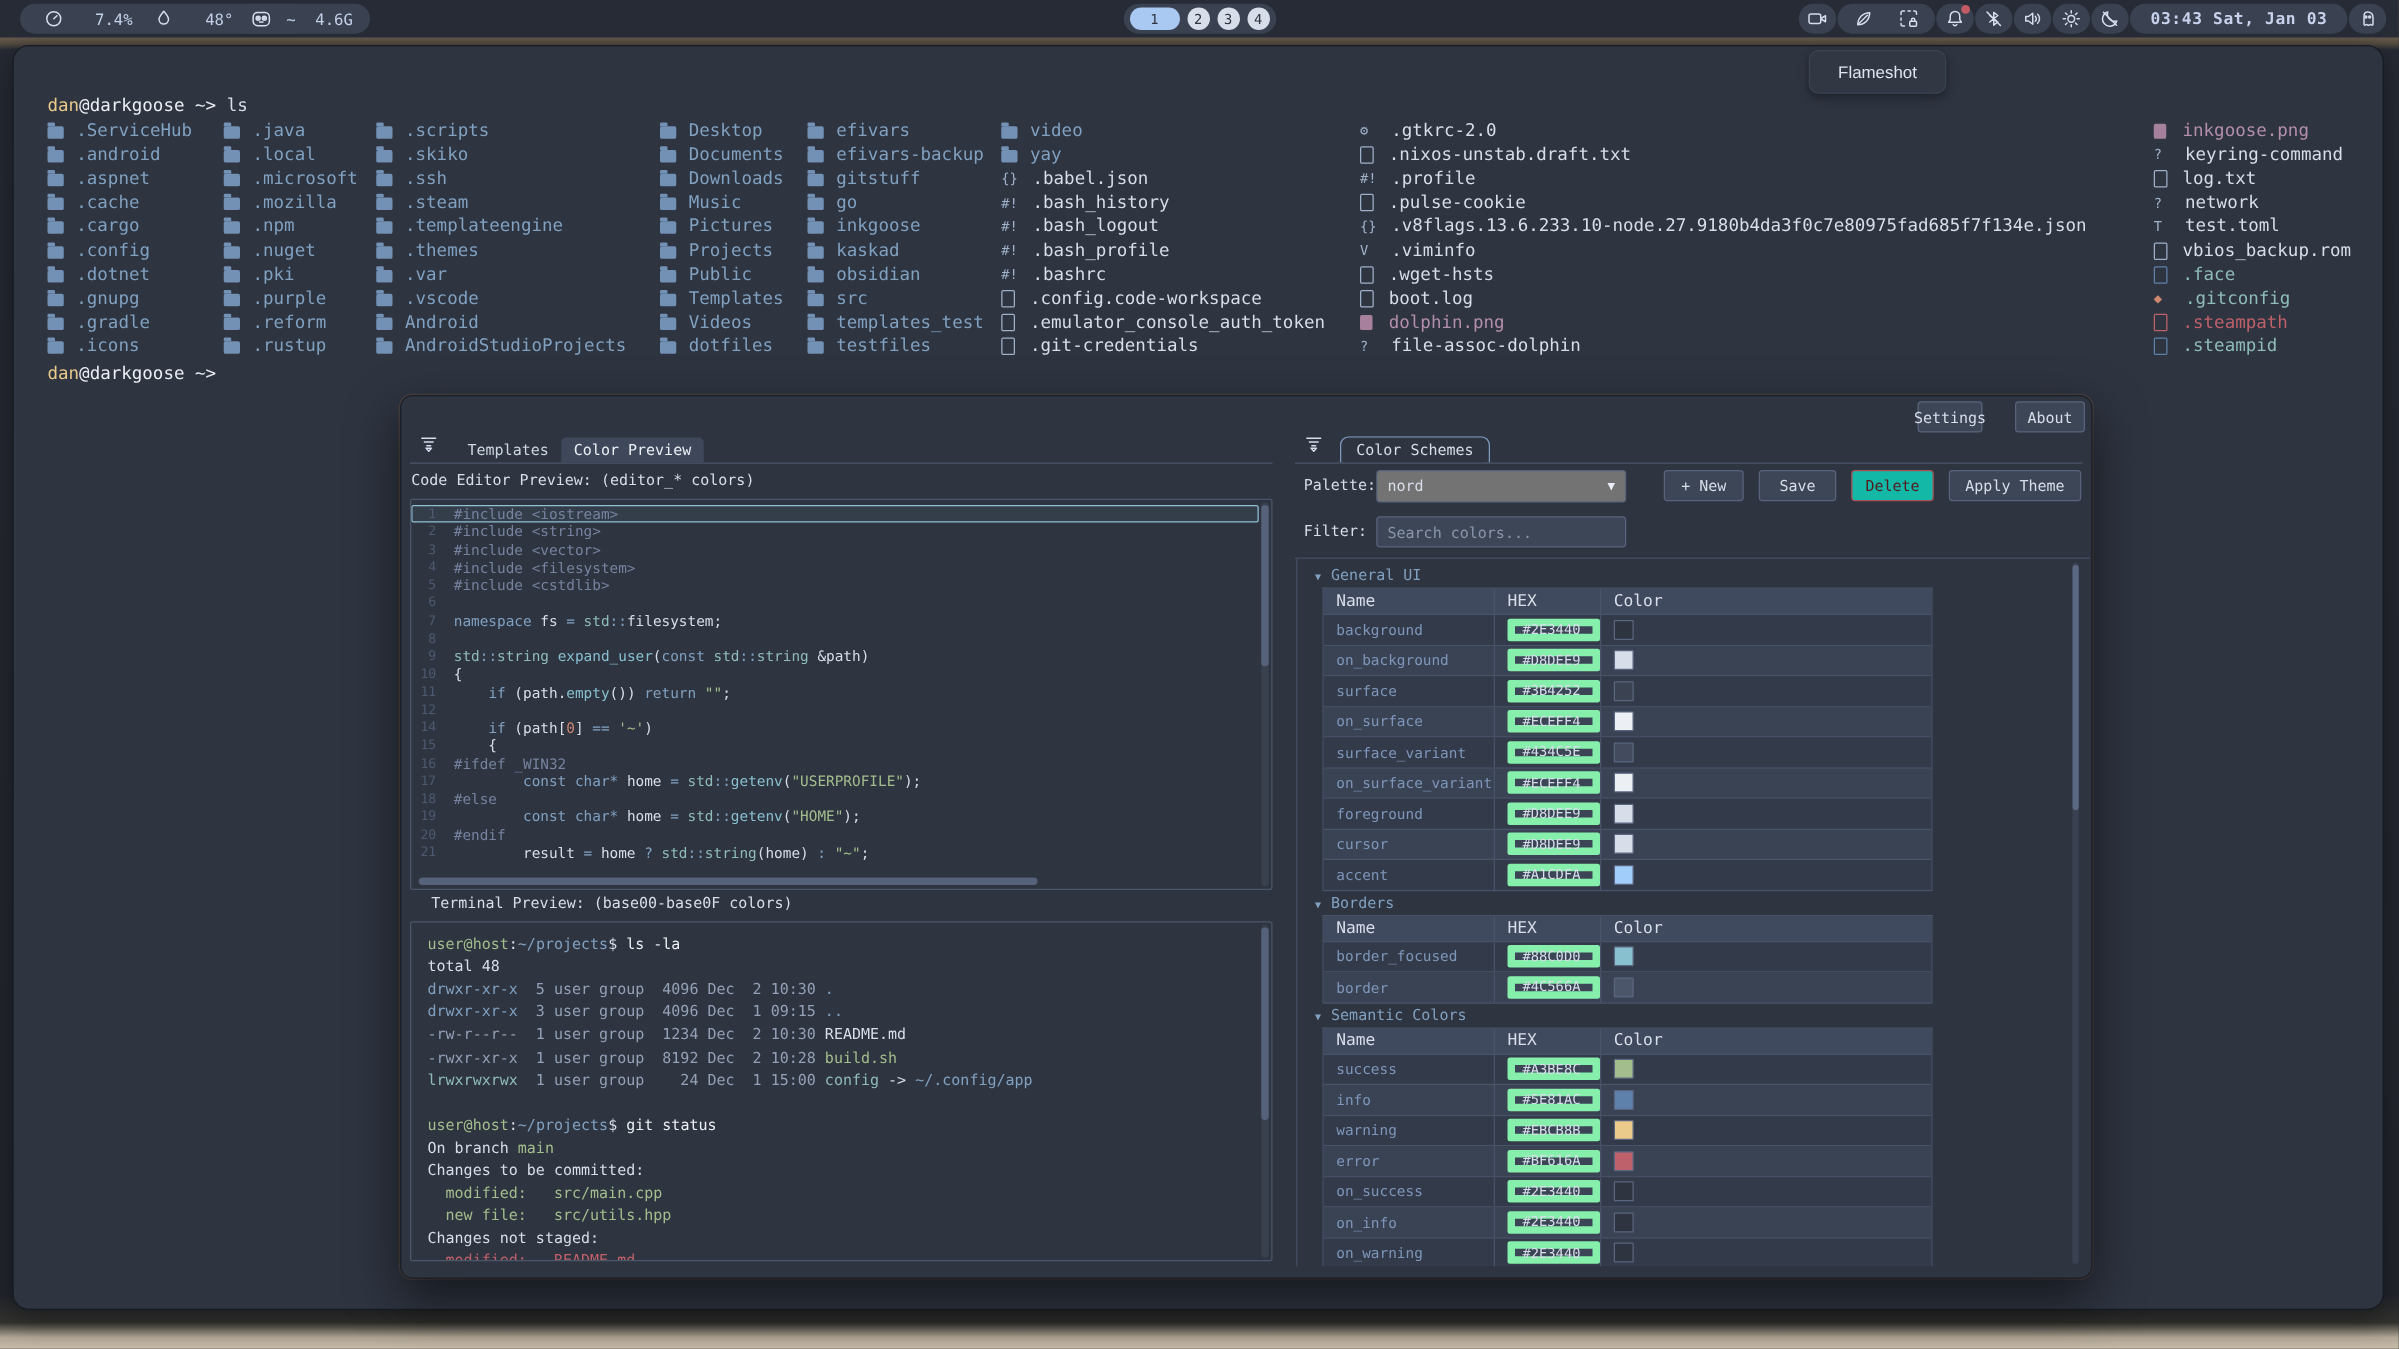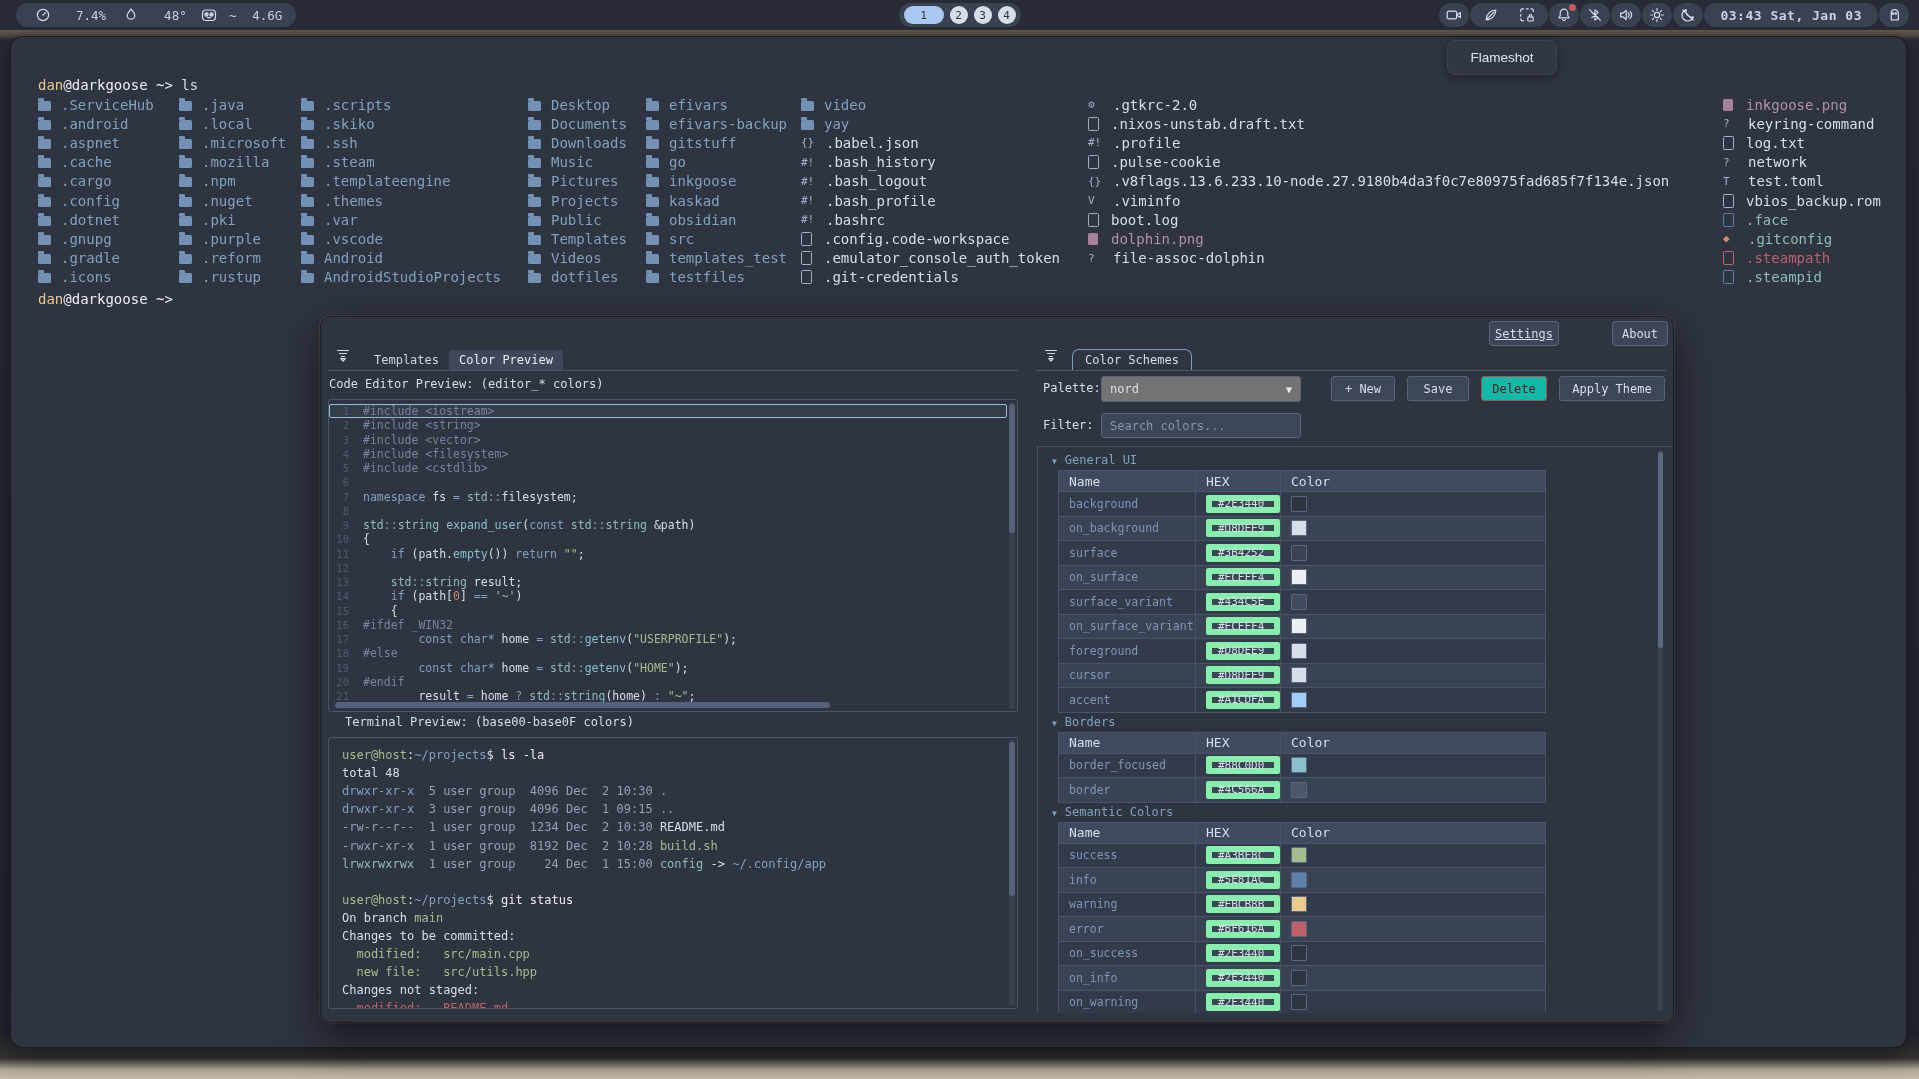--- a/index.html
+++ b/index.html
@@ -306,20 +306,21 @@
         <div class="ls-item"><i class="fi"><i class="fi-file"></i></i><span class="c-f">.emulator_console_auth_token</span></div>
         <div class="ls-item"><i class="fi"><i class="fi-file"></i></i><span class="c-f">.git-credentials</span></div>
       </div>
       <div class="ls-col" style="left: 1077px;">
         <div class="ls-item"><span class="fi-glyph">⚙</span><span class="c-f">.gtkrc-2.0</span></div>
         <div class="ls-item"><i class="fi"><i class="fi-file"></i></i><span class="c-f">.nixos-unstab.draft.txt</span></div>
         <div class="ls-item"><span class="fi-glyph">#!</span><span class="c-f">.profile</span></div>
         <div class="ls-item"><i class="fi"><i class="fi-file"></i></i><span class="c-f">.pulse-cookie</span></div>
         <div class="ls-item"><span class="fi-glyph">{}</span><span class="c-f">.v8flags.13.6.233.10-node.27.9180b4da3f0c7e80975fad685f7f134e.json</span></div>
         <div class="ls-item"><span class="fi-glyph">V</span><span class="c-f">.viminfo</span></div>
+        <div class="ls-item"><i class="fi"><i class="fi-file"></i></i><span class="c-f">.wget-hsts</span></div>
         <div class="ls-item"><i class="fi"><i class="fi-file"></i></i><span class="c-f">boot.log</span></div>
         <div class="ls-item"><i class="fi"><i class="fi-img"></i></i><span class="c-p">dolphin.png</span></div>
         <div class="ls-item"><span class="fi-glyph">?</span><span class="c-f">file-assoc-dolphin</span></div>
       </div>
       <div class="ls-col" style="left: 1712px;">
         <div class="ls-item"><i class="fi"><i class="fi-img"></i></i><span class="c-p">inkgoose.png</span></div>
         <div class="ls-item"><span class="fi-glyph">?</span><span class="c-f">keyring-command</span></div>
         <div class="ls-item"><i class="fi"><i class="fi-file"></i></i><span class="c-f">log.txt</span></div>
         <div class="ls-item"><span class="fi-glyph">?</span><span class="c-f">network</span></div>
         <div class="ls-item"><span class="fi-glyph">T</span><span class="c-f">test.toml</span></div>
@@ -327,21 +328,21 @@
         <div class="ls-item"><i class="fi"><i class="fi-file" style="border-color: rgb(94, 129, 172);"></i></i><span class="c-t">.face</span></div>
         <div class="ls-item"><span class="fi-glyph" style="color: rgb(208, 135, 112);">◆</span><span class="c-t">.gitconfig</span></div>
         <div class="ls-item"><i class="fi"><i class="fi-file" style="border-color: rgb(191, 97, 106);"></i></i><span class="c-r">.steampath</span></div>
         <div class="ls-item"><i class="fi"><i class="fi-file" style="border-color: rgb(94, 129, 172);"></i></i><span class="c-t">.steampid</span></div>
       </div>
     </div>
   <div class="tline" style="top:254px;"><span class="p-user">dan</span><span class="p-host">@darkgoose</span><span class="p-arrow"> ~&gt;</span></div>
 </div>
 
 <div id="appwin">
-  <div class="btn abs" style="left:1168px;top:4px;width:70px;text-decoration:underline;">Settings</div>
+  <div class="btn abs" style="left:1213px;top:4px;width:52px;">Settings</div>
   <div class="btn abs" style="left:1291px;top:4px;width:56px;">About</div>
 
   <div id="l-tabbar">
     <span class="ftr-ico iraw">
         <svg class="icon-svg" viewBox="0 0 16 16">
           <path d="M2.5 3.5h11M4.5 6.5h7M6.5 9.5h3" stroke="#81a1c1"></path>
           <path d="M5.8 11.5h4.4L8 14z" fill="#81a1c1" stroke="none"></path>
         </svg>
       </span>
     <span class="tab">Templates</span>
@@ -356,21 +357,20 @@
         <div class="cl"><span class="ln">3</span><span><span class="tk-pp">#include &lt;vector&gt;</span></span></div>
         <div class="cl"><span class="ln">4</span><span><span class="tk-pp">#include &lt;filesystem&gt;</span></span></div>
         <div class="cl"><span class="ln">5</span><span><span class="tk-pp">#include &lt;cstdlib&gt;</span></span></div>
         <div class="cl"><span class="ln">6</span><span></span></div>
         <div class="cl"><span class="ln">7</span><span><span class="tk-kw">namespace</span><span class="tk-pl"> fs </span><span class="tk-op">=</span><span class="tk-pl"> </span><span class="tk-type">std</span><span class="tk-op">::</span><span class="tk-pl">filesystem;</span></span></div>
         <div class="cl"><span class="ln">8</span><span></span></div>
         <div class="cl"><span class="ln">9</span><span><span class="tk-type">std</span><span class="tk-op">::</span><span class="tk-type">string</span><span class="tk-pl"> </span><span class="tk-fn">expand_user</span><span class="tk-pl">(</span><span class="tk-kw">const</span><span class="tk-pl"> </span><span class="tk-type">std</span><span class="tk-op">::</span><span class="tk-type">string</span><span class="tk-pl"> &amp;path)</span></span></div>
         <div class="cl"><span class="ln">10</span><span><span class="tk-pl">{</span></span></div>
         <div class="cl"><span class="ln">11</span><span><span class="tk-pl">    </span><span class="tk-kw">if</span><span class="tk-pl"> (path.</span><span class="tk-fn">empty</span><span class="tk-pl">()) </span><span class="tk-kw">return</span><span class="tk-pl"> </span><span class="tk-str">""</span><span class="tk-pl">;</span></span></div>
         <div class="cl"><span class="ln">12</span><span></span></div>
-        <div class="cl"><span class="ln">13</span><span><span class="tk-pl">    </span><span class="tk-type">std</span><span class="tk-op">::</span><span class="tk-type">string</span><span class="tk-pl"> result;</span></span></div>
         <div class="cl"><span class="ln">14</span><span><span class="tk-pl">    </span><span class="tk-kw">if</span><span class="tk-pl"> (path[</span><span class="tk-num">0</span><span class="tk-pl">] </span><span class="tk-op">==</span><span class="tk-pl"> </span><span class="tk-str">'~'</span><span class="tk-pl">)</span></span></div>
         <div class="cl"><span class="ln">15</span><span><span class="tk-pl">    {</span></span></div>
         <div class="cl"><span class="ln">16</span><span><span class="tk-pp">#ifdef _WIN32</span></span></div>
         <div class="cl"><span class="ln">17</span><span><span class="tk-pl">        </span><span class="tk-kw">const</span><span class="tk-pl"> </span><span class="tk-kw">char</span><span class="tk-op">*</span><span class="tk-pl"> home </span><span class="tk-op">=</span><span class="tk-pl"> </span><span class="tk-type">std</span><span class="tk-op">::</span><span class="tk-fn">getenv</span><span class="tk-pl">(</span><span class="tk-str">"USERPROFILE"</span><span class="tk-pl">);</span></span></div>
         <div class="cl"><span class="ln">18</span><span><span class="tk-pp">#else</span></span></div>
         <div class="cl"><span class="ln">19</span><span><span class="tk-pl">        </span><span class="tk-kw">const</span><span class="tk-pl"> </span><span class="tk-kw">char</span><span class="tk-op">*</span><span class="tk-pl"> home </span><span class="tk-op">=</span><span class="tk-pl"> </span><span class="tk-type">std</span><span class="tk-op">::</span><span class="tk-fn">getenv</span><span class="tk-pl">(</span><span class="tk-str">"HOME"</span><span class="tk-pl">);</span></span></div>
         <div class="cl"><span class="ln">20</span><span><span class="tk-pp">#endif</span></span></div>
         <div class="cl"><span class="ln">21</span><span><span class="tk-pl">        result </span><span class="tk-op">=</span><span class="tk-pl"> home </span><span class="tk-op">?</span><span class="tk-pl"> </span><span class="tk-type">std</span><span class="tk-op">::</span><span class="tk-type">string</span><span class="tk-pl">(home) </span><span class="tk-op">:</span><span class="tk-pl"> </span><span class="tk-str">"~"</span><span class="tk-pl">;</span></span></div>
       </div>
     <div class="vscroll">

